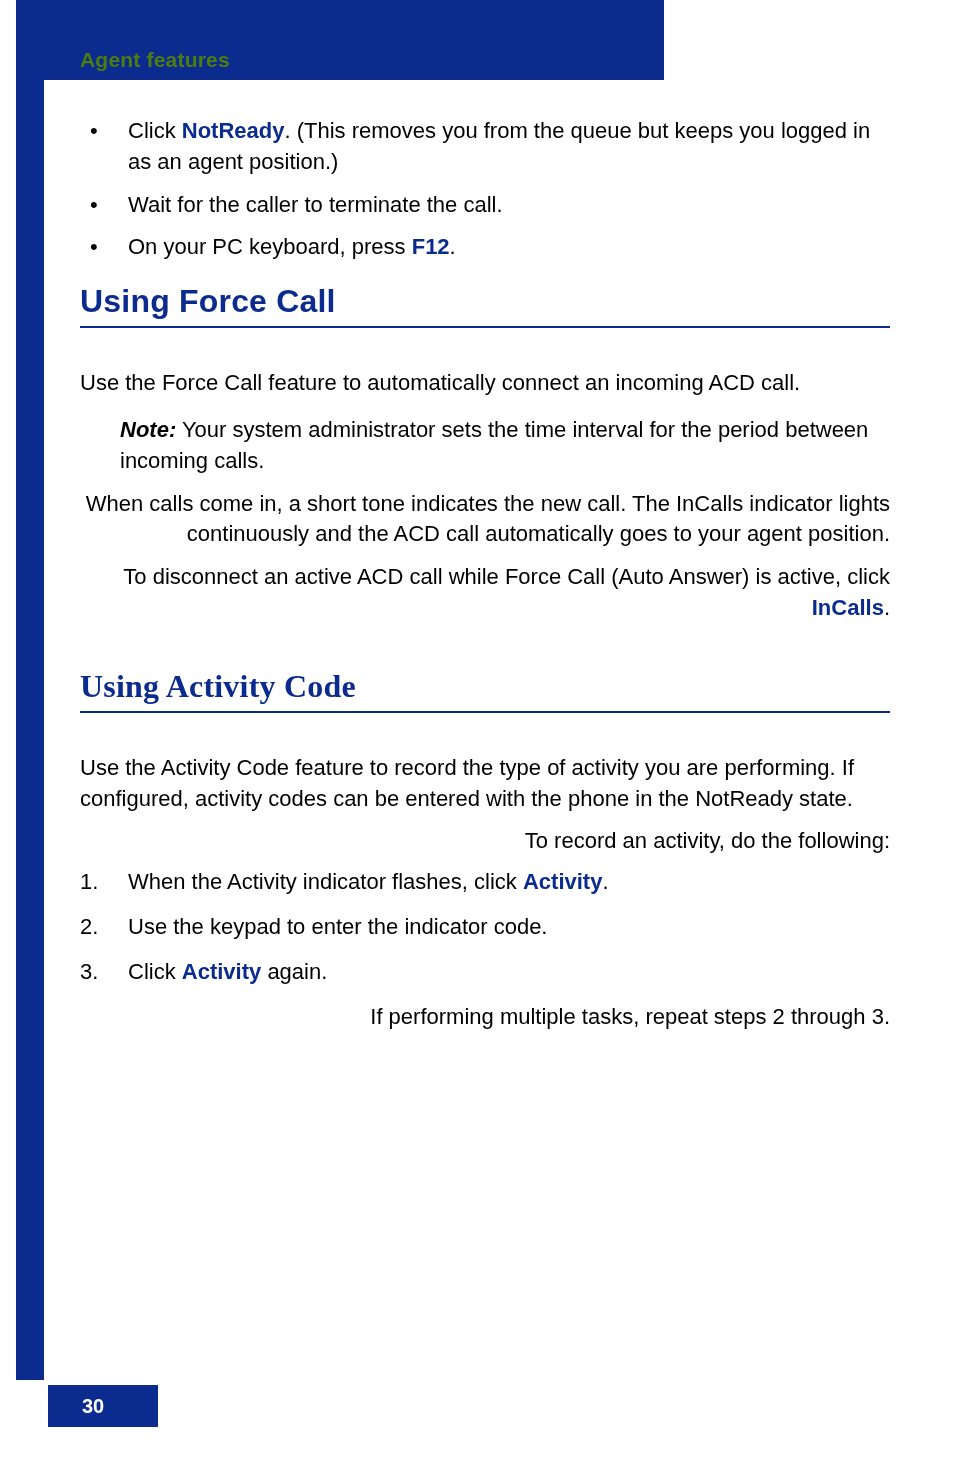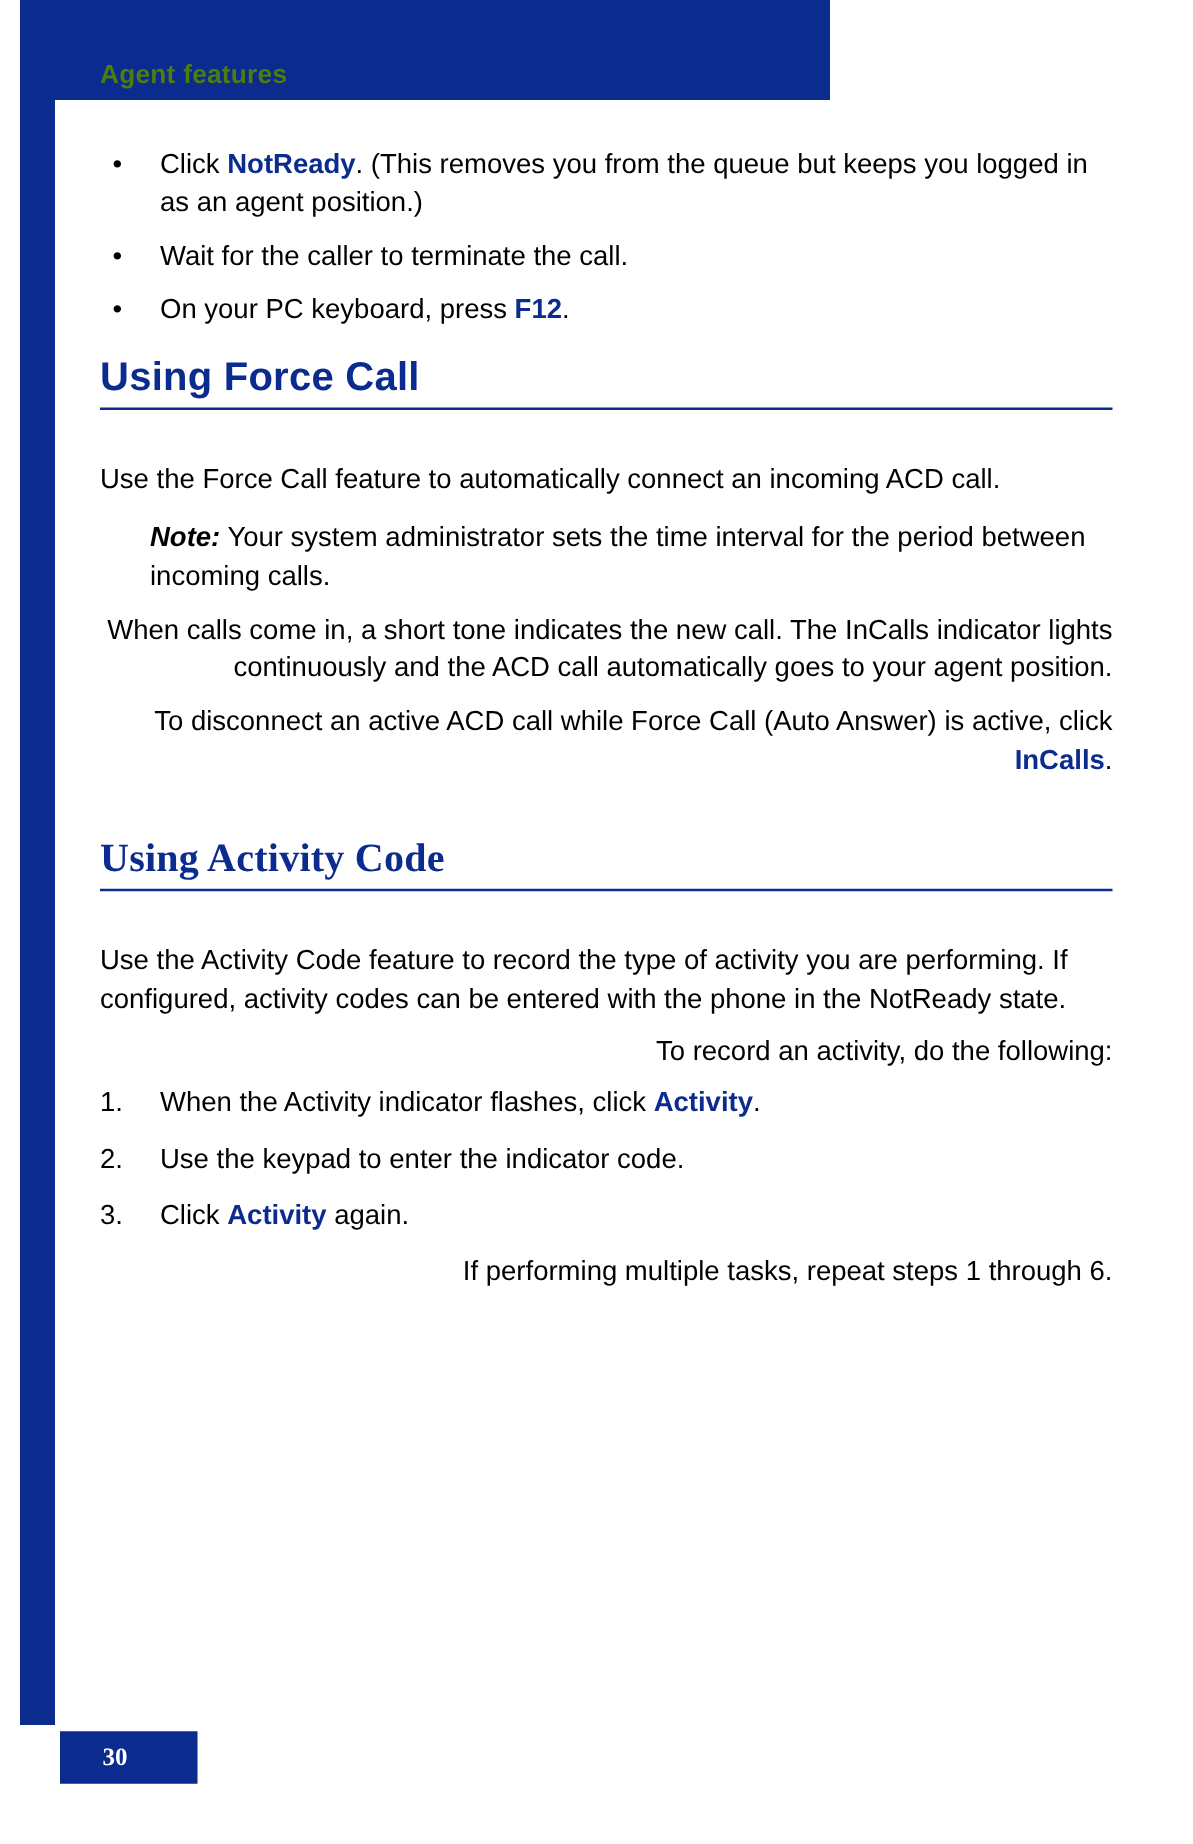--- a/index.html
+++ b/index.html
@@ -95,21 +95,21 @@
     }
     .page-num-box {
       position: absolute;
       left: 48px;
       bottom: 48px;
       width: 110px;
       height: 42px;
       background: #0b2b8e;
       color: #fff;
       font-weight: bold;
-      font-family: Liberation Serif, serif;
+      font-family: Liberation Sans, sans-serif;
       font-size: 20px;
       display: flex;
       align-items: center;
       padding-left: 34px;
       margin-top: 44px;
     }
   </style>
 </head>
 <body>
 
@@ -159,19 +159,19 @@
     <li>
       <span class="num">2.</span>
       <span>Use the keypad to enter the indicator code.</span>
     </li>
     <li>
       <span class="num">3.</span>
       <span>Click </span><span class="bold-link">Activity</span><span> again.</span>
     </li>
   </ol>
 
-  <p class="para-gap">If performing multiple tasks, repeat steps 1 through 6.</p>
+  <p class="para-gap">If performing multiple tasks, repeat steps 2 through 3.</p>
 
 </div>
 
 <div class="page-num-box">
   <span>30</span>
 </div>
 
 </body></html>

